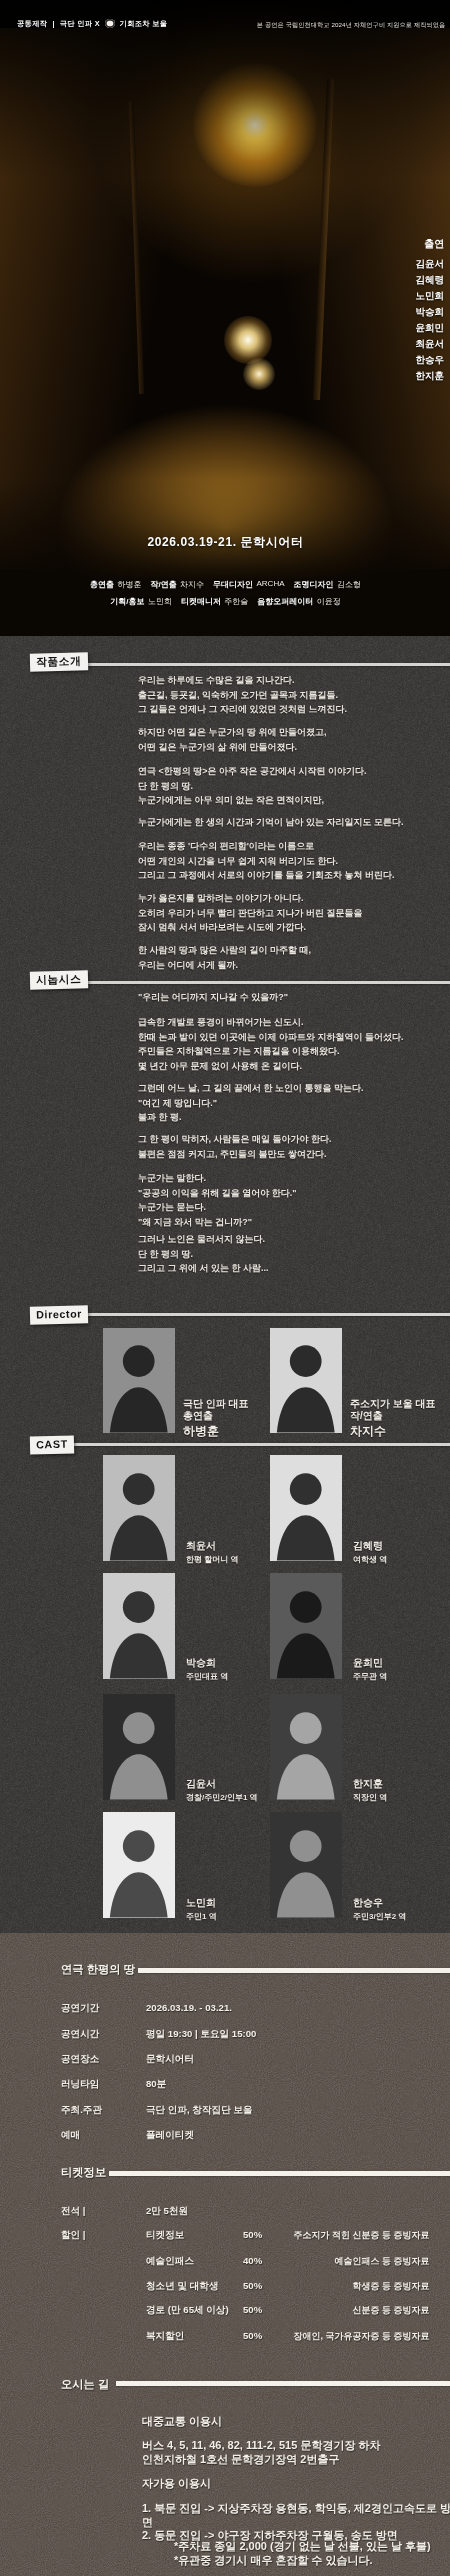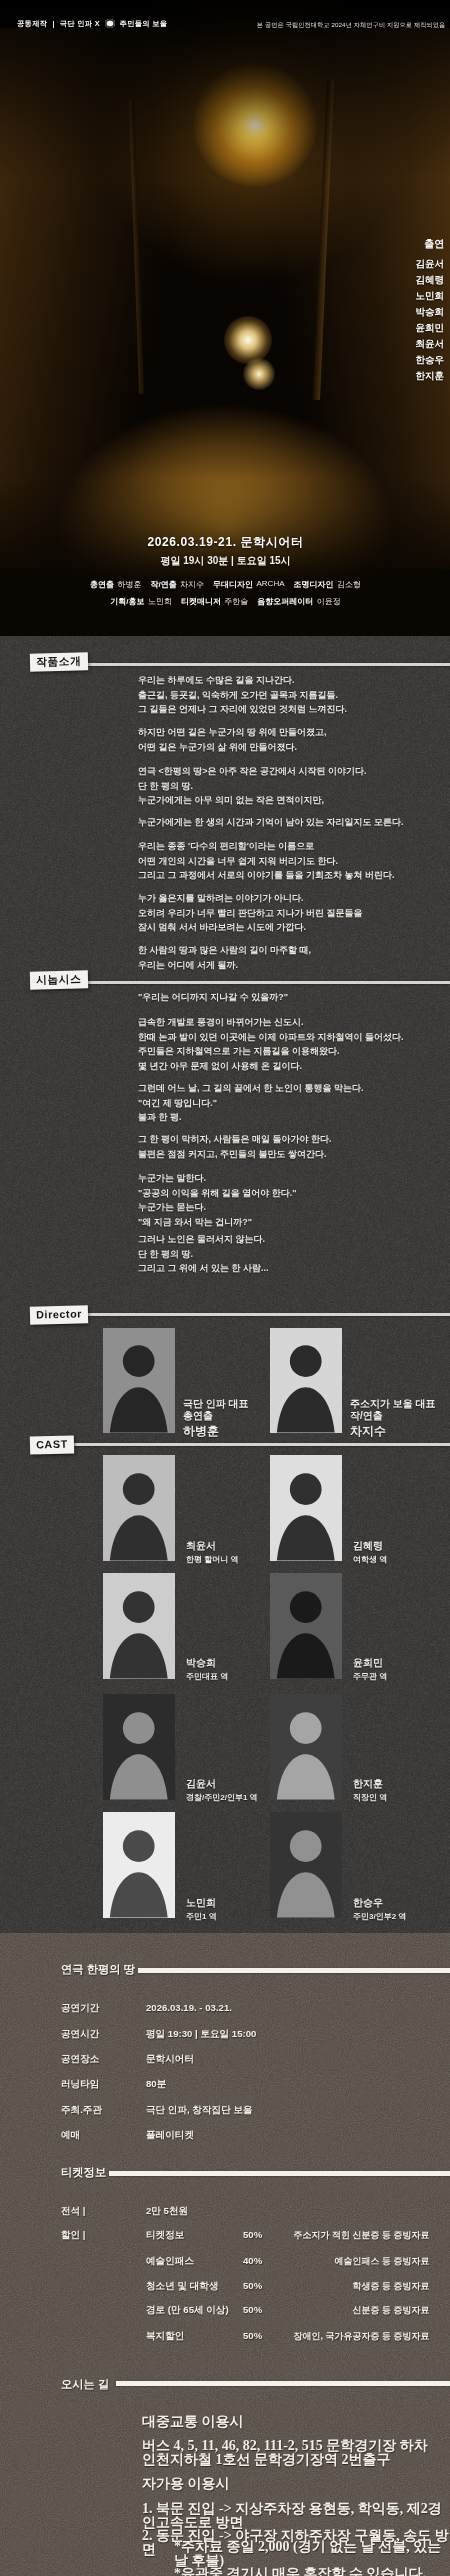--- a/index.html
+++ b/index.html
@@ -53,21 +53,21 @@
   .ccap .nm{font-size:10px;line-height:14.6px;font-weight:bold;}
   .ccap .rl{font-size:8px;line-height:12.4px;font-weight:600;}
 
   
   .hr-thick{position:absolute;height:5px;background:#f5f2ec;z-index:2;box-shadow:0 0.6px 1.7px rgba(0,0,0,.35);}
   .s3-head{position:absolute;left:61px;color:#f6f3ec;font-weight:bold;font-size:11.3px;z-index:2;text-shadow:0.6px 0.6px 1.1px rgba(0,0,0,.55);white-space:nowrap;}
   .s3-label{position:absolute;left:61px;color:#f3efe8;font-weight:bold;font-size:9.6px;z-index:2;text-shadow:0.6px 0.6px 1.1px rgba(0,0,0,.55);white-space:nowrap;}
   .s3-item{position:absolute;left:146px;color:#f3efe8;font-weight:bold;font-size:9.6px;z-index:2;text-shadow:0.6px 0.6px 1.1px rgba(0,0,0,.55);white-space:nowrap;}
   .s3-pct{position:absolute;left:243px;color:#f3efe8;font-weight:bold;font-size:9.6px;z-index:2;text-shadow:0.6px 0.6px 1.1px rgba(0,0,0,.55);}
   .s3-proof{position:absolute;right:21.4px;color:#f3efe8;font-weight:bold;font-size:9px;z-index:2;text-align:right;text-shadow:0.6px 0.6px 1.1px rgba(0,0,0,.55);white-space:nowrap;}
-  .s3-block{position:absolute;left:142px;color:#f3efe8;font-weight:bold;font-size:14px;line-height:13.5px;z-index:2;white-space:pre-line;text-shadow:0.6px 0.6px 1.1px rgba(0,0,0,.55);font-family:Liberation Serif, serif;}
+  .s3-block{position:absolute;left:142px;color:#f3efe8;font-weight:bold;font-size:11px;line-height:13.5px;z-index:2;white-space:pre-line;text-shadow:0.6px 0.6px 1.1px rgba(0,0,0,.55);}
 </style>
 </head>
 <body>
 
 <div class="page">
 
   <section class="sec" id="sec-poster">
     <div class="art">
       <div class="glow-ambient"></div>
       <div class="wall-left"></div>
@@ -81,40 +81,39 @@
       <div class="top-dark"></div>
       <div class="bottom-dark"></div>
     </div>
 
     <div class="hdr">
       <div class="hdr-left">
         <span>공동제작</span>
         <span>|</span>
         <span>극단 인파 X</span>
         <span class="badge"></span>
-        <span>주민들의 보울</span>
+        <span>기회조차 보울</span>
       </div>
       <div class="hdr-right">본 공연은 국립인천대학교 2024년 자체연구비 지원으로 제작되었음</div>
     </div>
 
 
     <div class="p-cast">
       <div class="hd">출연</div>
       <div class="nm">김윤서</div>
       <div class="nm">김혜령</div>
       <div class="nm">노민희</div>
       <div class="nm">박승희</div>
       <div class="nm">윤희민</div>
       <div class="nm">최윤서</div>
       <div class="nm">한승우</div>
       <div class="nm">한지훈</div>
     </div>
 
     <div class="p-date">2026.03.19-21. 문학시어터</div>
-    <div class="p-time">평일 19시 30분  |  토요일 15시</div>
 
     <div class="p-credits" id="credits1">
       <span class="pair">
           <span class="role">총연출</span>
           <span>하병훈</span>
         </span>
       <span class="pair">
           <span class="role">작/연출</span>
           <span>차지수</span>
         </span>

